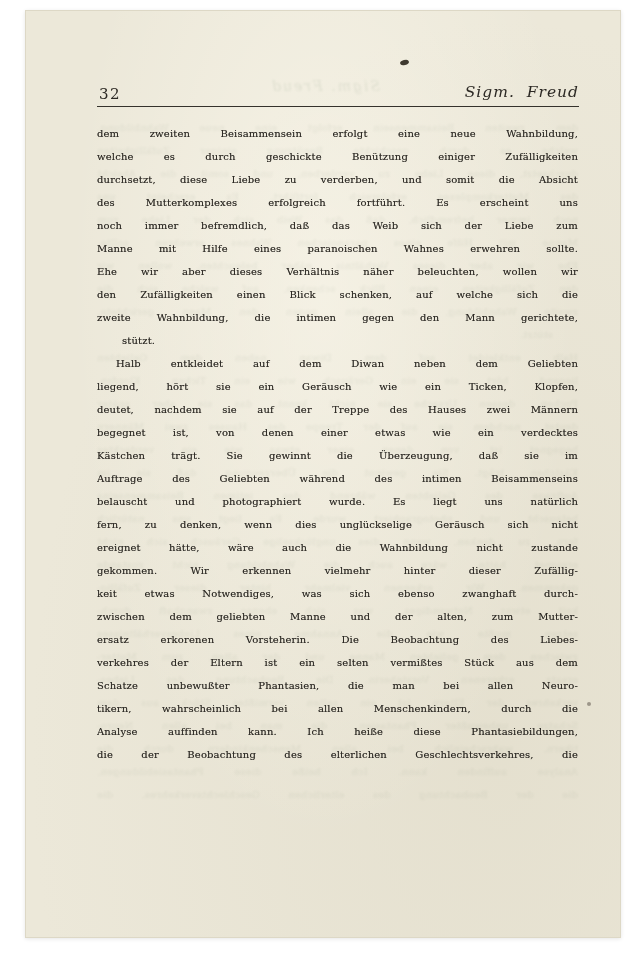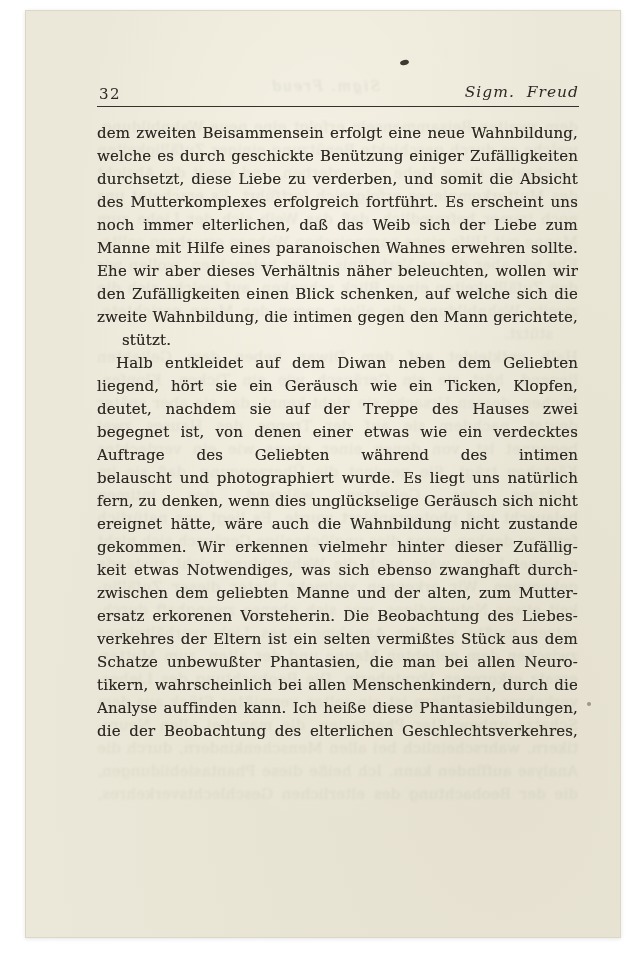--- a/index.html
+++ b/index.html
@@ -98,21 +98,21 @@
     position: absolute;
     left: 72px;
     top: 112px;
     width: 481px;
     color: #2c2924;
   }
   .para { margin: 0; }
   .line {
     height: 23px;
     line-height: 23px;
-    font-size: 15px;
+    font-size: 10px;
     text-align: justify;
     text-align-last: justify;
     overflow: hidden;
     letter-spacing: 0.15px;
     text-shadow: 0 0 0.5px rgba(44,41,36,0.55);
   }
   .line.short { text-align-last: left; margin-left: 25px; }
   .para2 .line:first-child { text-indent: 19px; }
   
   .speck1 {
@@ -185,32 +185,33 @@
       <span class="running-head">Sigm. Freud</span>
     </div>
     <div class="rule"></div>
 
     <div class="textblock">
       <div class="para para1">
           <div class="line">dem zweiten Beisammensein erfolgt eine neue Wahnbildung,</div>
           <div class="line">welche es durch geschickte Benützung einiger Zufälligkeiten</div>
           <div class="line">durchsetzt, diese Liebe zu verderben, und somit die Absicht</div>
           <div class="line">des Mutterkomplexes erfolgreich fortführt. Es erscheint uns</div>
-          <div class="line">noch immer elterlichen, daß das Weib sich der Liebe zum</div>
+          <div class="line">noch immer befremdlich, daß das Weib sich der Liebe zum</div>
           <div class="line">Manne mit Hilfe eines paranoischen Wahnes erwehren sollte.</div>
           <div class="line">Ehe wir aber dieses Verhältnis näher beleuchten, wollen wir</div>
           <div class="line">den Zufälligkeiten einen Blick schenken, auf welche sich die</div>
           <div class="line">zweite Wahnbildung, die intimen gegen den Mann gerichtete,</div>
           <div class="line short">stützt.</div>
         </div>
       <div class="para para2">
           <div class="line">Halb entkleidet auf dem Diwan neben dem Geliebten</div>
           <div class="line">liegend, hört sie ein Geräusch wie ein Ticken, Klopfen,</div>
           <div class="line">deutet, nachdem sie auf der Treppe des Hauses zwei Männern</div>
           <div class="line">begegnet ist, von denen einer etwas wie ein verdecktes</div>
+          <div class="line">Kästchen trägt. Sie gewinnt die Überzeugung, daß sie im</div>
           <div class="line">Auftrage des Geliebten während des intimen Beisammenseins</div>
           <div class="line">belauscht und photographiert wurde. Es liegt uns natürlich</div>
           <div class="line">fern, zu denken, wenn dies unglückselige Geräusch sich nicht</div>
           <div class="line">ereignet hätte, wäre auch die Wahnbildung nicht zustande</div>
           <div class="line">gekommen. Wir erkennen vielmehr hinter dieser Zufällig-</div>
           <div class="line">keit etwas Notwendiges, was sich ebenso zwanghaft durch-</div>
           <div class="line">zwischen dem geliebten Manne und der alten, zum Mutter-</div>
           <div class="line">ersatz erkorenen Vorsteherin. Die Beobachtung des Liebes-</div>
           <div class="line">verkehres der Eltern ist ein selten vermißtes Stück aus dem</div>
           <div class="line">Schatze unbewußter Phantasien, die man bei allen Neuro-</div>

